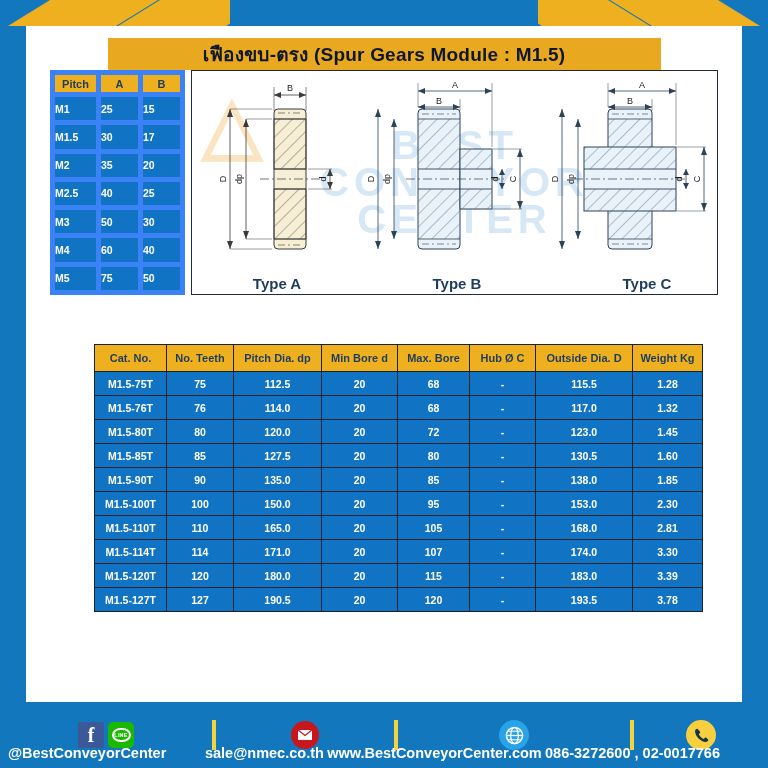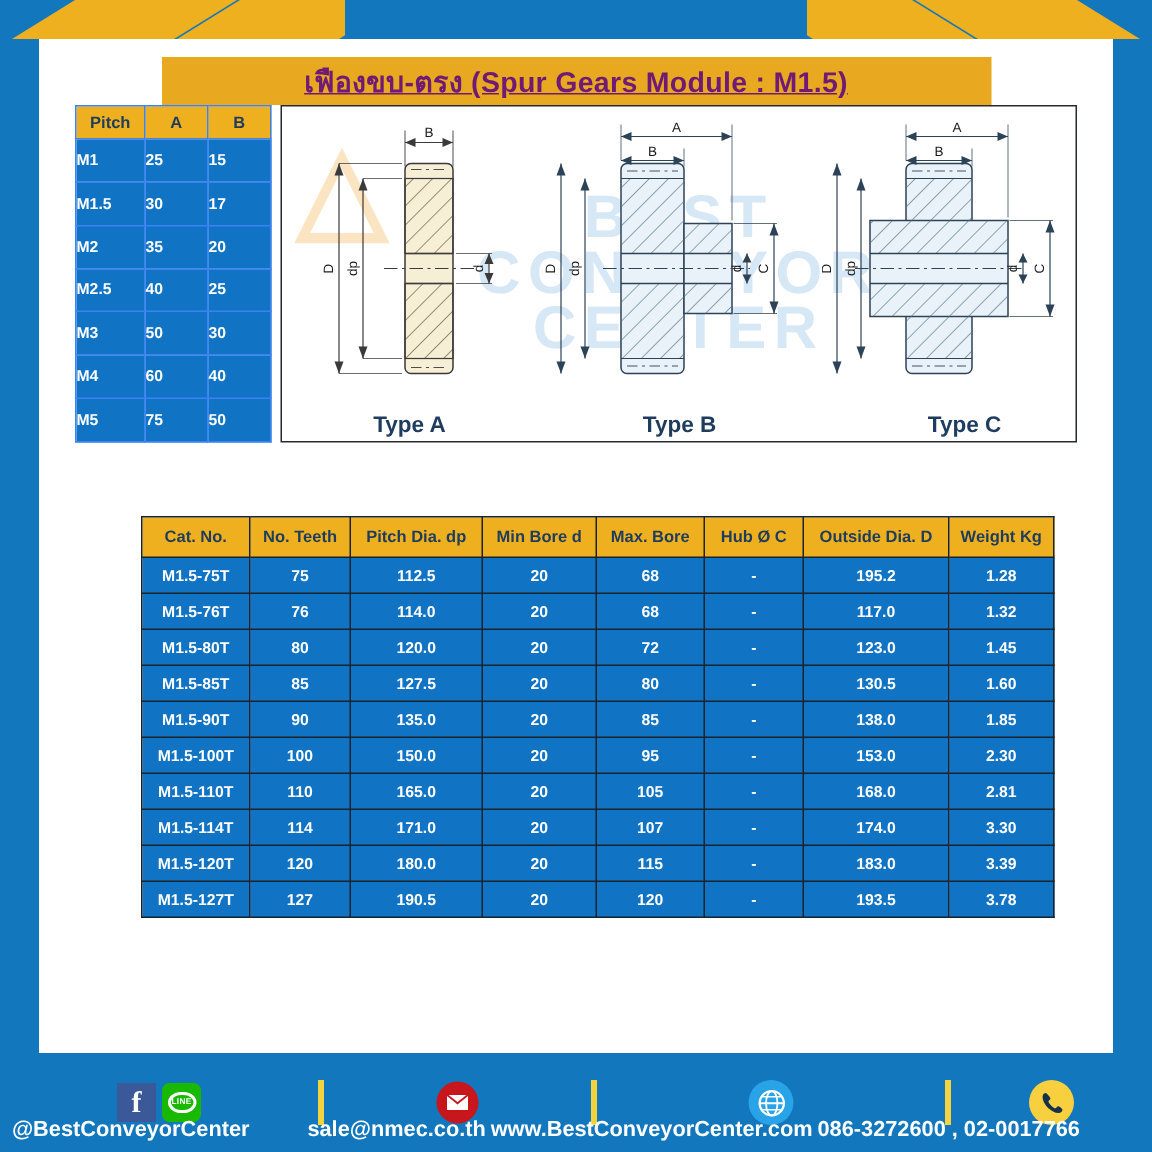--- a/index.html
+++ b/index.html
@@ -31,39 +31,39 @@
   }
 
   
   .title-bar {
     margin: 12px auto 0;
     width: 553px; height: 32px;
     background: #e8a81f;
     display: flex; align-items: center; justify-content: center;
   }
   .title-bar .title-text {
-    font-size: 19px; font-weight: bold; color: #701a75;
-    letter-spacing: .2px; white-space: nowrap; text-decoration: underline;
+    font-size: 19px; font-weight: bold; color: #0f172a;
+    letter-spacing: .2px; white-space: nowrap;
   }
 
   
   .upper {
     position: absolute; left: 24px; top: 44px;
     width: 668px; height: 225px;
     display: flex;
   }
 
   
   .pitch-table {
     border-collapse: collapse;
     width: 130px; height: 225px;
     table-layout: fixed;
   }
   .pitch-table th, .pitch-table td {
-    border: 1px solid #3b82f6;
+    border: 5px solid #3b82f6;
     vertical-align: middle;
     font-size: 10.5px; font-weight: bold;
   }
   .pitch-table th {
     background: #efb01f; color: #1d3c5e;
     height: 22px; font-size: 11px;
   }
   .pitch-table td { background: #1173c4; color: #ffffff; height: 18px; }
   .pitch-table .c-pitch { width: 46px; }
   .pitch-table .c-a { width: 42px; }
@@ -484,21 +484,21 @@
         </tr>
       </thead>
       <tbody>
         <tr>
           <td>M1.5-75T</td>
           <td>75</td>
           <td>112.5</td>
           <td>20</td>
           <td>68</td>
           <td>-</td>
-          <td>195.2</td>
+          <td>115.5</td>
           <td>1.28</td>
         </tr>
         <tr>
           <td>M1.5-76T</td>
           <td>76</td>
           <td>114.0</td>
           <td>20</td>
           <td>68</td>
           <td>-</td>
           <td>117.0</td>

